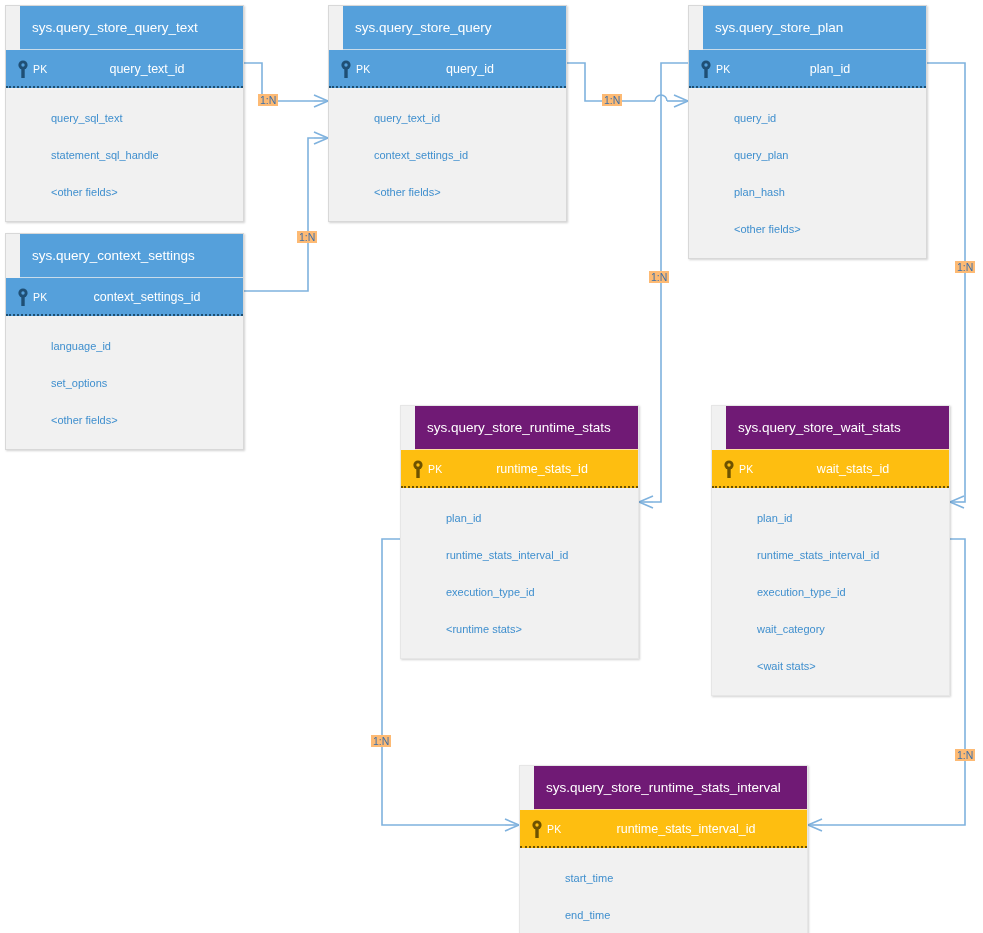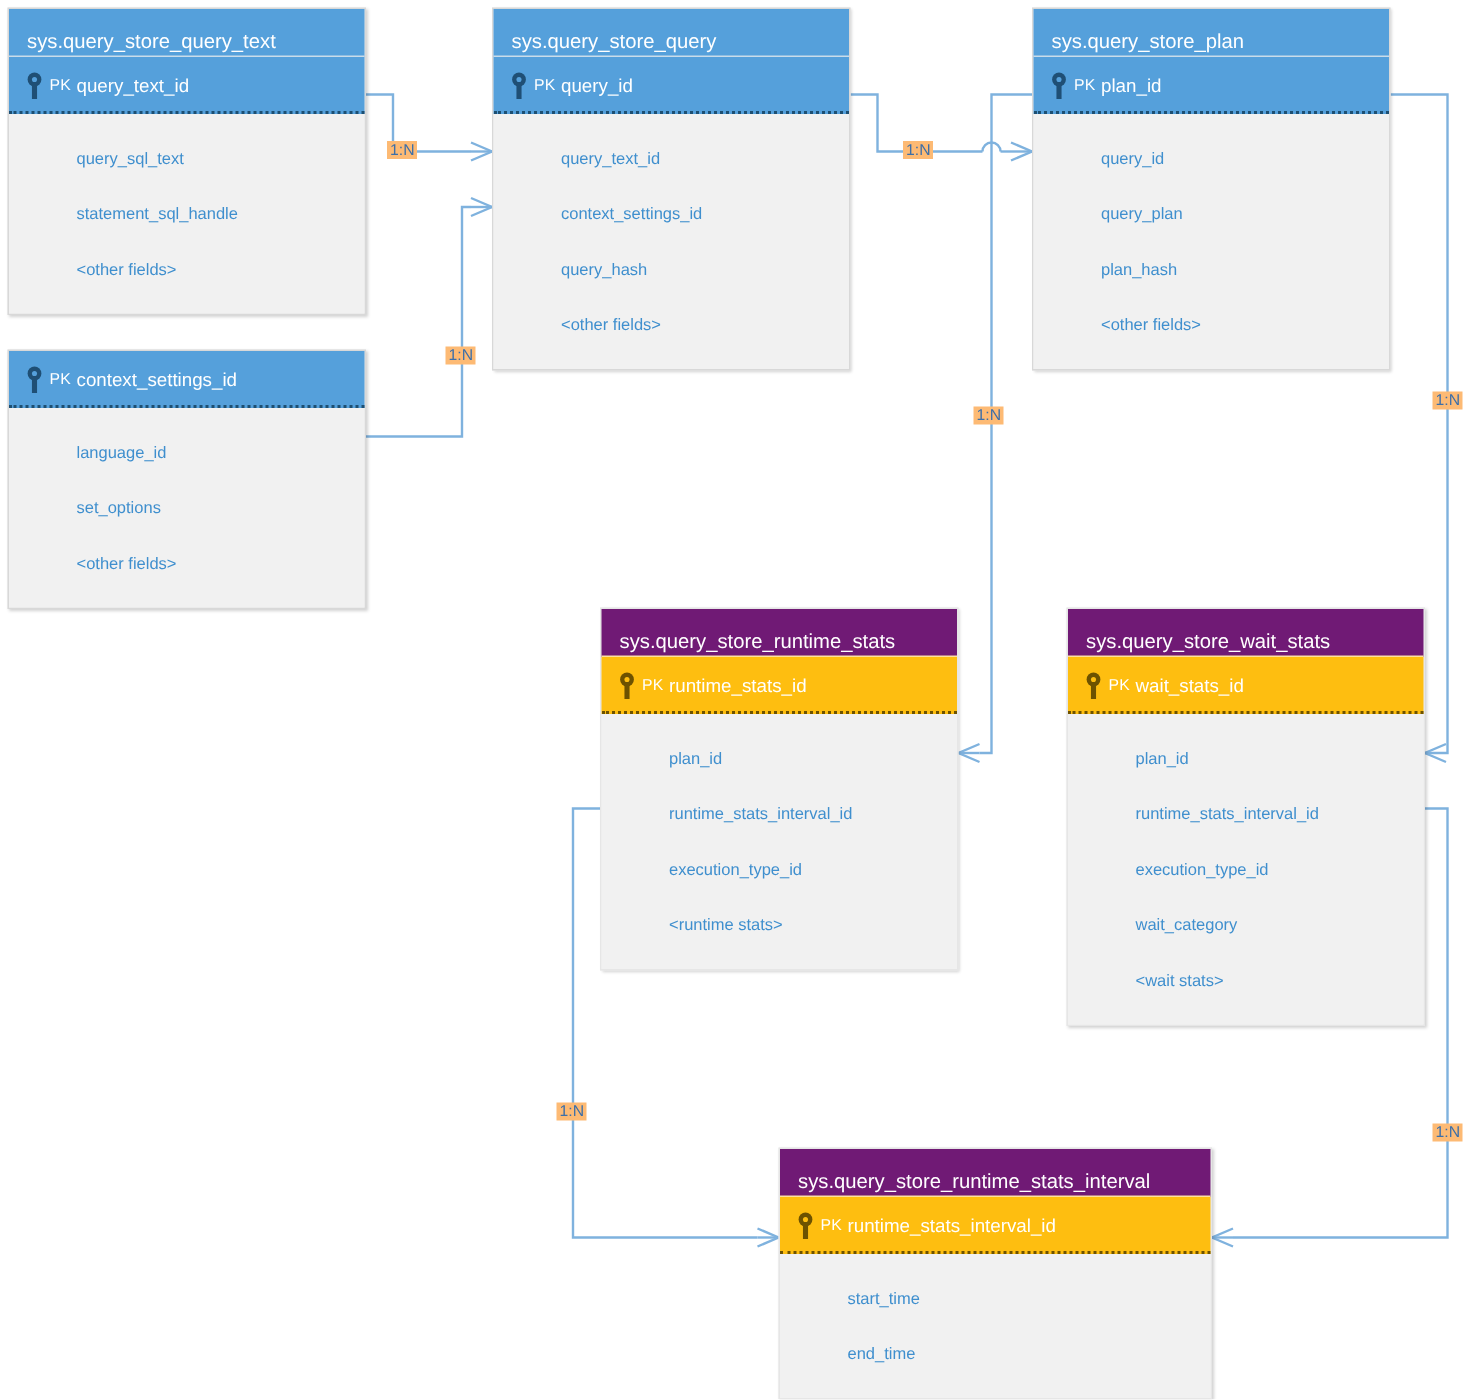--- a/index.html
+++ b/index.html
@@ -28,37 +28,39 @@
     pointer-events: none;
   }
   .entity {
     position: absolute;
     box-sizing: border-box;
     background: #f1f1f1;
     box-shadow: 1px 1px 2px rgba(0,0,0,0.18);
   }
   .entity .title {
     box-sizing: border-box;
-    height: 32px;
+    height: 44px;
     line-height: 44px;
     padding-left: 12px;
     font-size: 13.5px;
     color: #ffffff;
     white-space: nowrap;
     overflow: hidden;
+    margin-left: 14px;
   }
   .entity .pkrow {
     box-sizing: border-box;
     height: 38px;
     line-height: 38px;
     position: relative;
     white-space: nowrap;
     font-size: 12.5px;
     color: #ffffff;
     padding-left: 45px;
+    text-align: center;
   }
   .entity .pkrow .pk-label {
     position: absolute;
     left: 27px;
     top: 0;
     font-size: 10.5px;
     letter-spacing: 0.2px;
   }
   .entity .key-icon {
     position: absolute;
@@ -182,21 +184,20 @@
         <circle cx="6" cy="5" r="4.6" fill="#1f4f75"></circle>
         <circle cx="6" cy="5" r="1.7" fill="#55a0db"></circle>
         <rect x="4.3" y="7" width="3.4" height="11" fill="#1f4f75"></rect>
       </svg>
       <span class="pk-label">PK</span>
       <span>query_id</span>
     </div>
     <div class="fields">
       <div class="field">query_text_id</div>
       <div class="field">context_settings_id</div>
-      <div class="field">query_hash</div>
       <div class="field">&lt;other fields&gt;</div>
     </div>
   </div>
 
   <div class="entity blue" style="left:688px; top:5px; width:239px;">
     <div class="title">sys.query_store_plan</div>
     <div class="pkrow">
       <svg class="key-icon" viewBox="0 0 12 19">
         <circle cx="6" cy="5" r="4.6" fill="#1f4f75"></circle>
         <circle cx="6" cy="5" r="1.7" fill="#55a0db"></circle>
@@ -207,20 +208,21 @@
     </div>
     <div class="fields">
       <div class="field">query_id</div>
       <div class="field">query_plan</div>
       <div class="field">plan_hash</div>
       <div class="field">&lt;other fields&gt;</div>
     </div>
   </div>
 
   <div class="entity blue" style="left:5px; top:233px; width:239px;">
+    <div class="title">sys.query_context_settings</div>
     <div class="pkrow">
       <svg class="key-icon" viewBox="0 0 12 19">
         <circle cx="6" cy="5" r="4.6" fill="#1f4f75"></circle>
         <circle cx="6" cy="5" r="1.7" fill="#55a0db"></circle>
         <rect x="4.3" y="7" width="3.4" height="11" fill="#1f4f75"></rect>
       </svg>
       <span class="pk-label">PK</span>
       <span>context_settings_id</span>
     </div>
     <div class="fields">

